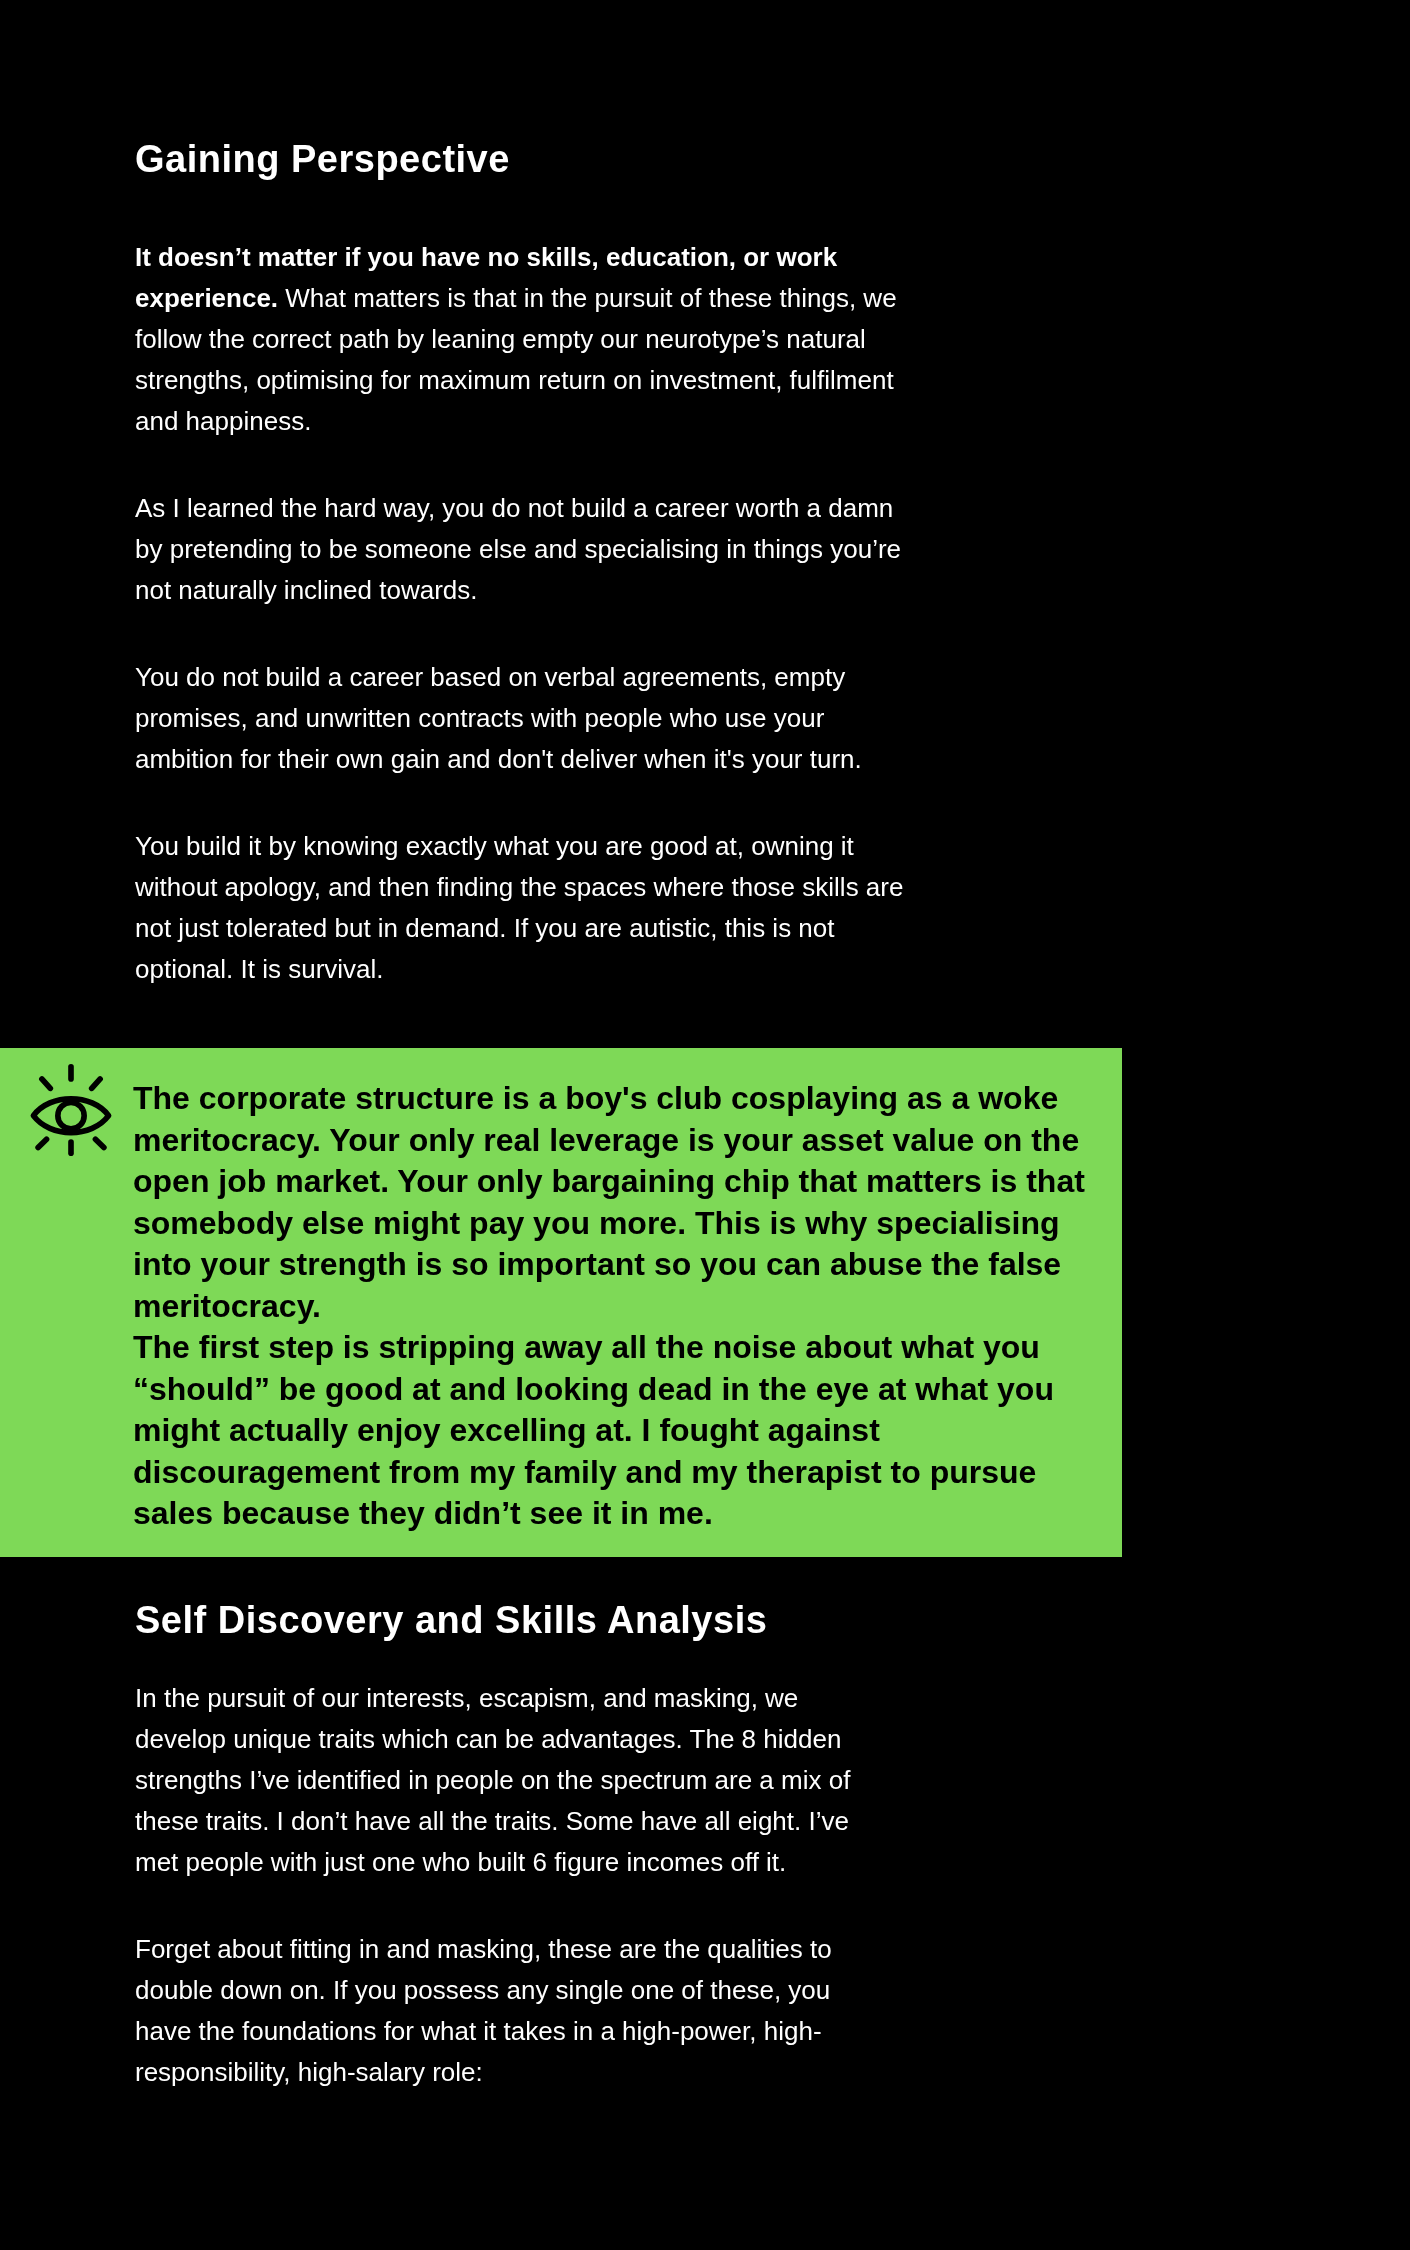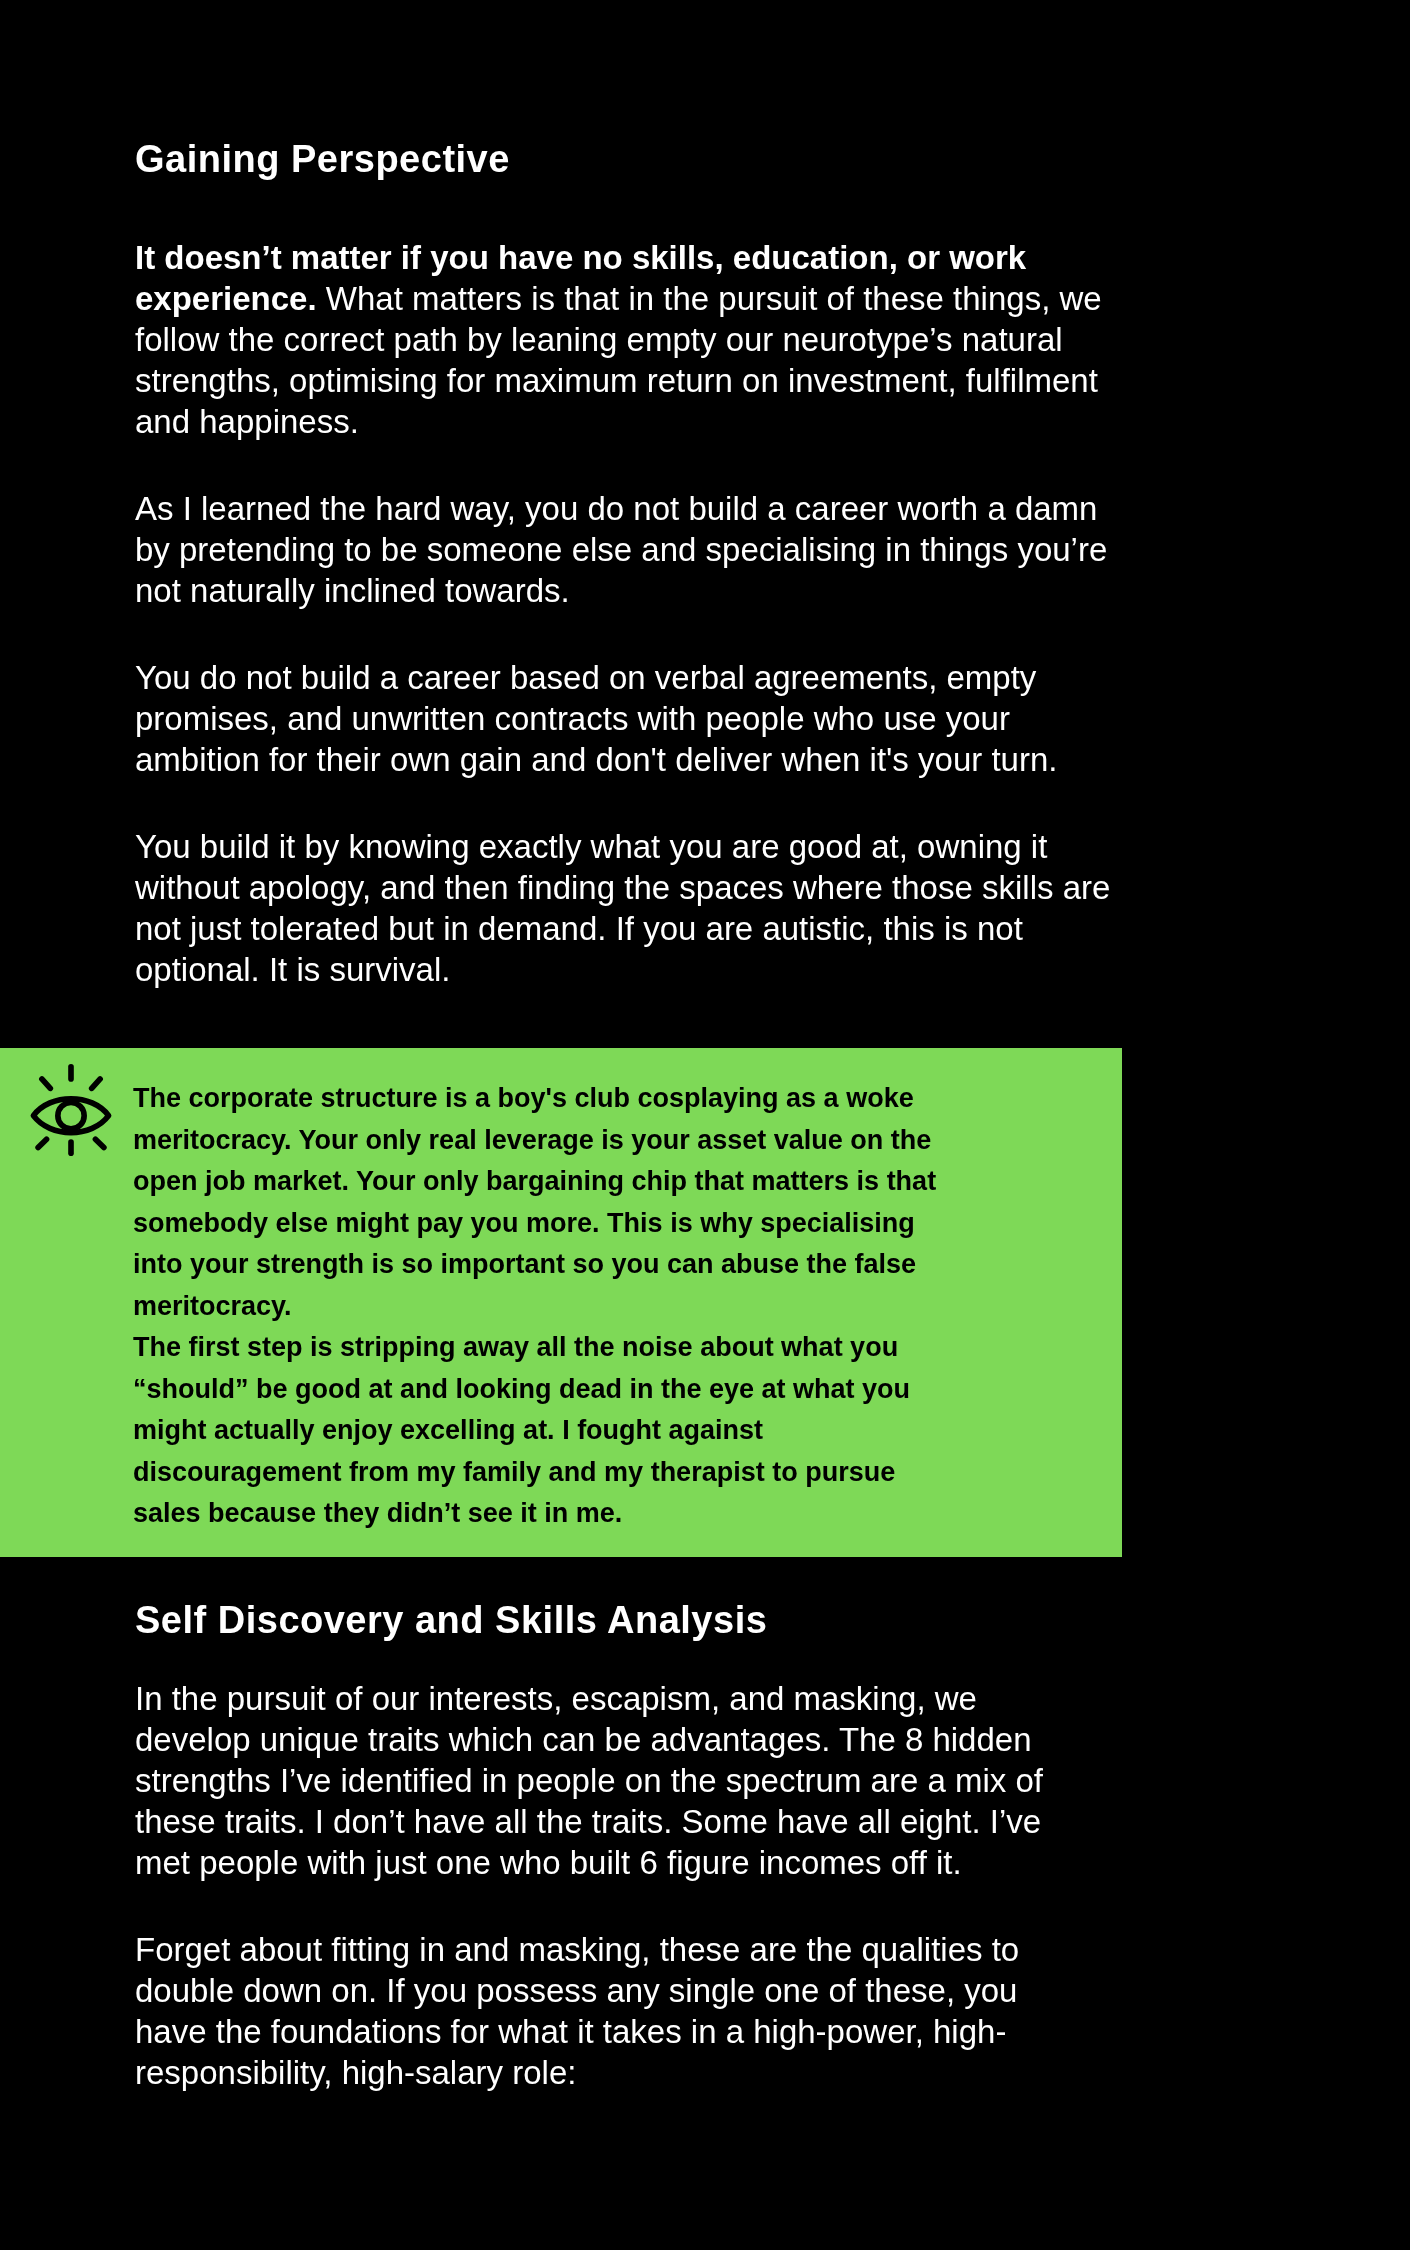--- a/index.html
+++ b/index.html
@@ -20,39 +20,39 @@
     margin: 0 0 56px 0;
     letter-spacing: 0.5px;
   }
   h2.section-heading {
     font-size: 38px;
     font-weight: bold;
     margin: 0 0 36px 0;
     letter-spacing: 0.5px;
   }
   p.body-para {
-    font-size: 33px;
+    font-size: 26px;
     line-height: 41px;
     margin: 0 0 46px 0;
     width: 1170px;
     white-space: pre-line;
   }
   p.body-para .lead-bold { font-weight: bold; }
   .callout {
     position: relative;
     box-sizing: border-box;
     width: 1268px;
     margin: 58px 0 42px 0;
     background: #7ed957;
     border-radius: 0 62px 62px 0;
     padding: 30px 8px 22px 133px;
     color: #000000;
   }
   .callout p {
-    font-size: 27px;
+    font-size: 32px;
     line-height: 41.5px;
     font-weight: bold;
     margin: 0;
     white-space: pre-line;
   }
   .callout p + p { }
   .eye-wrap {
     position: absolute;
     left: 24px;
     top: 12px;

